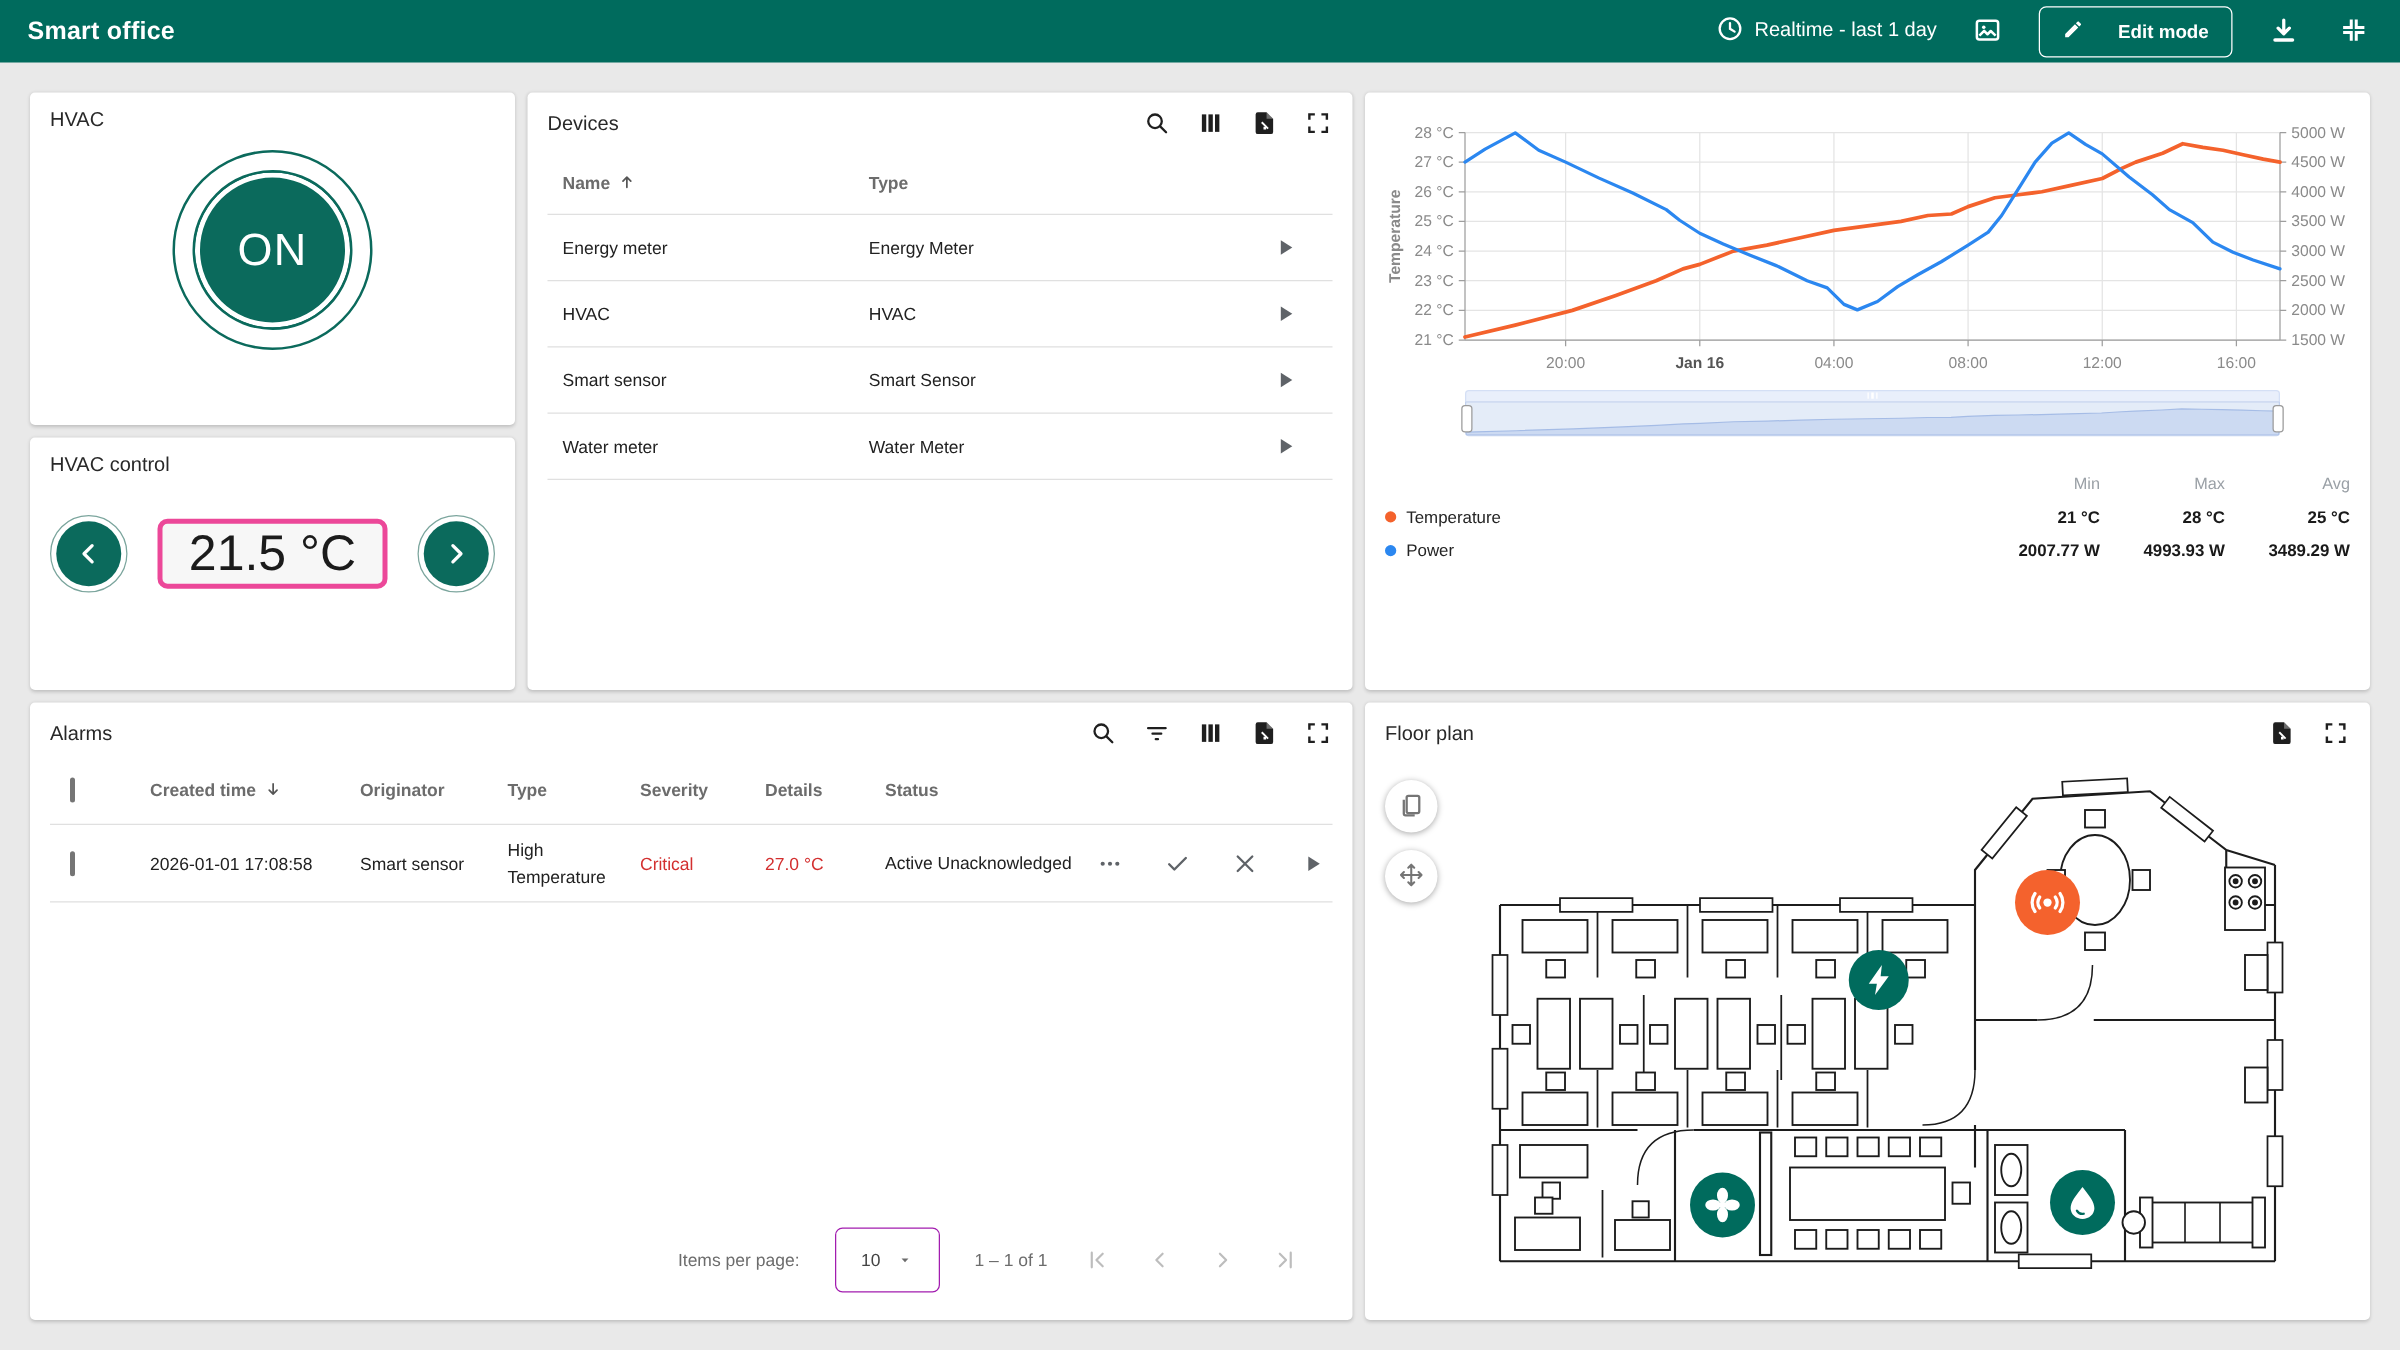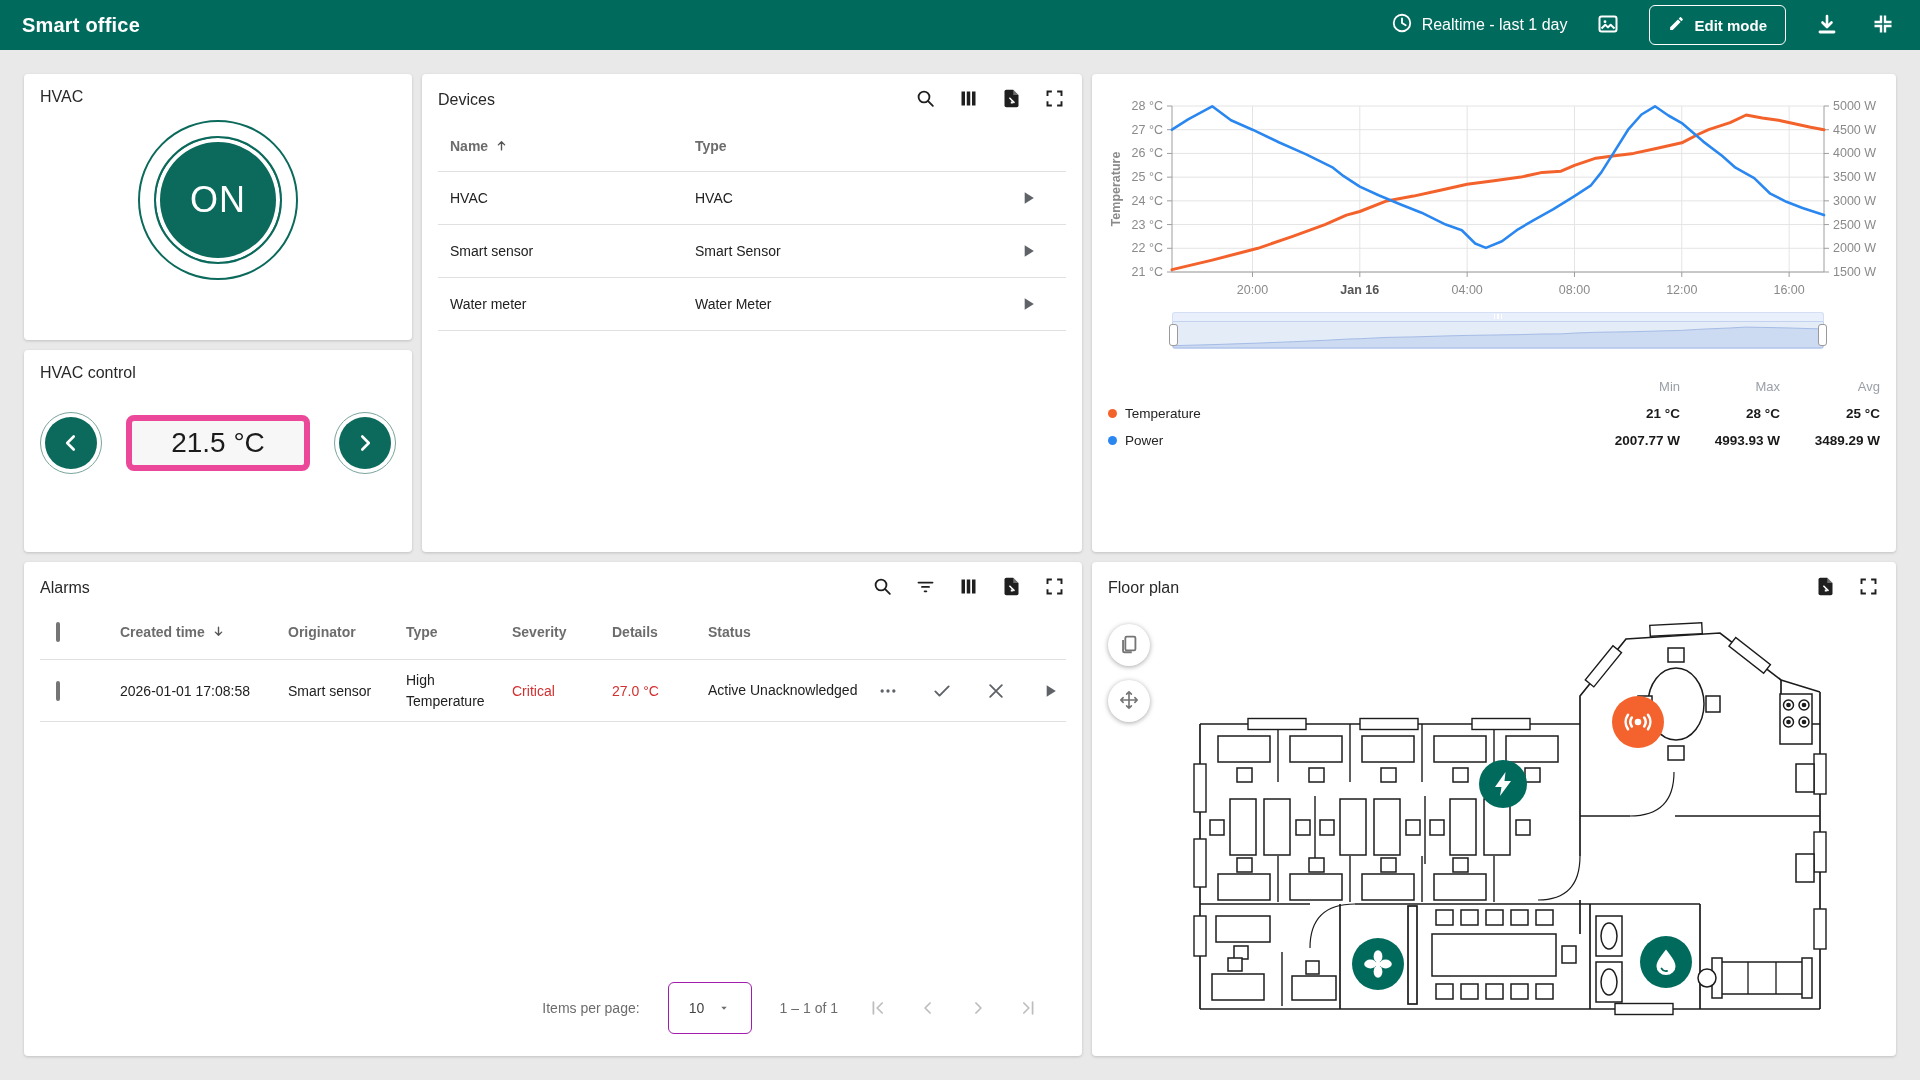--- a/index.html
+++ b/index.html
@@ -8,21 +8,21 @@
 
   
   .topbar { height:50px; background:#006B5D; display:flex; align-items:center;
     padding:0 22px; color:#fff; }
   .tb-title { font-size:20px; font-weight:700; letter-spacing:.2px; }
   .tb-right { margin-left:auto; display:flex; align-items:center; gap:26px; }
   .tb-time { display:flex; align-items:center; gap:9px; font-size:16px; cursor:pointer; }
   .tb-iconbtn { background:none; border:none; color:#fff; width:30px; height:30px;
     display:flex; align-items:center; justify-content:center; cursor:pointer; }
   .tb-iconbtn svg { width:24px; height:24px; }
-  .tb-edit { display:flex; align-items:center; gap:9px; background:none; color:#fff;
+  .tb-edit { display:flex; align-items:center; gap:27px; background:none; color:#fff;
     border:1px solid #fff; border-radius:6px; padding:9px 18px; font-size:15px;
     font-weight:700; cursor:pointer; font-family:inherit; }
   .tb-edit svg { width:17px; height:17px; }
 
   
   .grid { position:absolute; top:50px; left:0; right:0; bottom:0; padding:24px;
     display:grid; gap:10px; grid-template-columns:388px 660px 1fr;
     grid-template-rows:266px 202px 1fr; }
   .card { background:#fff; border-radius:4px; box-shadow:0 1px 3px rgba(0,0,0,.18);
     position:relative; padding:14px 16px; overflow:hidden; }
@@ -49,23 +49,23 @@
     display:flex; align-items:center; justify-content:center;
     font-size:36px; font-weight:500; letter-spacing:1px; }
   .ctrl-row { display:flex; align-items:center; justify-content:center; gap:24px;
     margin-top:30px; }
   .chev { width:62px; height:62px; border-radius:50%; border:1px solid #7ba59d;
     background:#fff; display:flex; align-items:center; justify-content:center;
     cursor:pointer; padding:0; }
   .chev-in { width:52px; height:52px; border-radius:50%; background:#0b6a5c;
     display:flex; align-items:center; justify-content:center; color:#fff; }
   .chev-in svg { width:26px; height:26px; }
-  .temp-box { width:184px; height:56px; background:#f7f7f7; border:6px solid #ec4899;
+  .temp-box { width:184px; height:56px; background:#f7f7f7; border:4px solid #ec4899;
     border-radius:8px; display:flex; align-items:center; justify-content:center;
-    font-size:28px; font-weight:500; color:#1b1b1b; }
+    font-size:40px; font-weight:500; color:#1b1b1b; }
 
   
   .dv-head, .dv-row { display:grid; grid-template-columns:245px 1fr 48px;
     align-items:center; padding-left:12px; }
   .dv-head { height:52px; margin-top:8px; border-bottom:1px solid #e0e0e0;
     color:#6c6c6c; font-size:14px; font-weight:700; }
   .dv-row { height:53px; border-bottom:1px solid #e0e0e0; font-size:14px; color:#212121; }
   .sort-lab { display:flex; align-items:center; gap:6px; }
   .sort-lab svg { width:15px; height:15px; color:#555; }
   .play-cell { display:flex; justify-content:flex-start; color:#5f6368; }
@@ -252,20 +252,33 @@
       <span class="sort-lab">
         <span>Name</span>
         <svg viewBox="0 0 24 24" fill="none" stroke="currentColor" stroke-width="2.2" stroke-linecap="round" stroke-linejoin="round">
             <path d="M12 19V6M7 11l5-5 5 5"></path>
           </svg>
       </span>
       <span>Type</span>
       <span></span>
     </div>
     <div id="devices-rows">
+        <div class="dv-row">
+          <span>Energy meter</span>
+          <span>Energy Meter</span>
+          <span class="play-cell">
+            <button style="background:none;border:none;color:#5f6368;cursor:pointer">
+              <span style="display:flex;width:20px;height:20px">
+                <svg viewBox="0 0 24 24" fill="currentColor">
+                  <path d="M8 5v14l11-7z"></path>
+                </svg>
+              </span>
+            </button>
+          </span>
+        </div>
         <div class="dv-row">
           <span>HVAC</span>
           <span>HVAC</span>
           <span class="play-cell">
             <button style="background:none;border:none;color:#5f6368;cursor:pointer">
               <span style="display:flex;width:20px;height:20px">
                 <svg viewBox="0 0 24 24" fill="currentColor">
                   <path d="M8 5v14l11-7z"></path>
                 </svg>
               </span>

